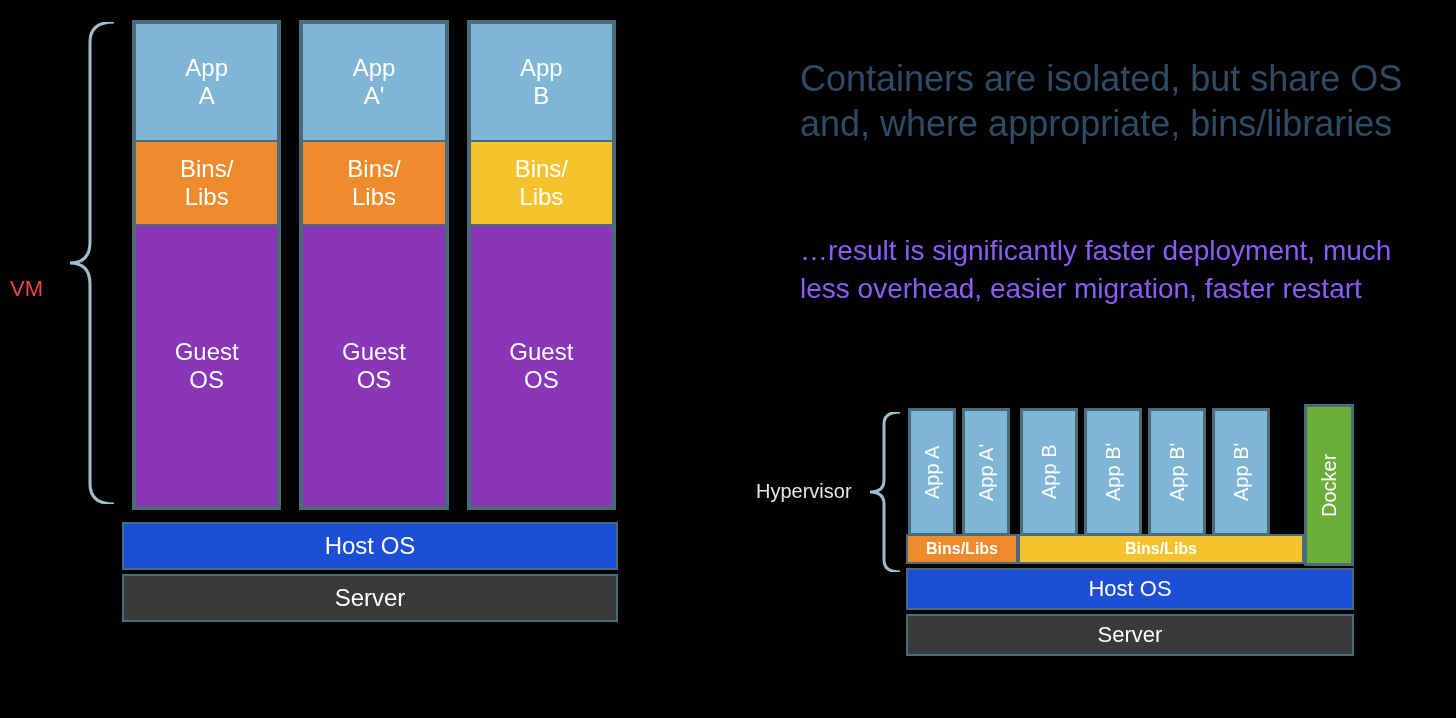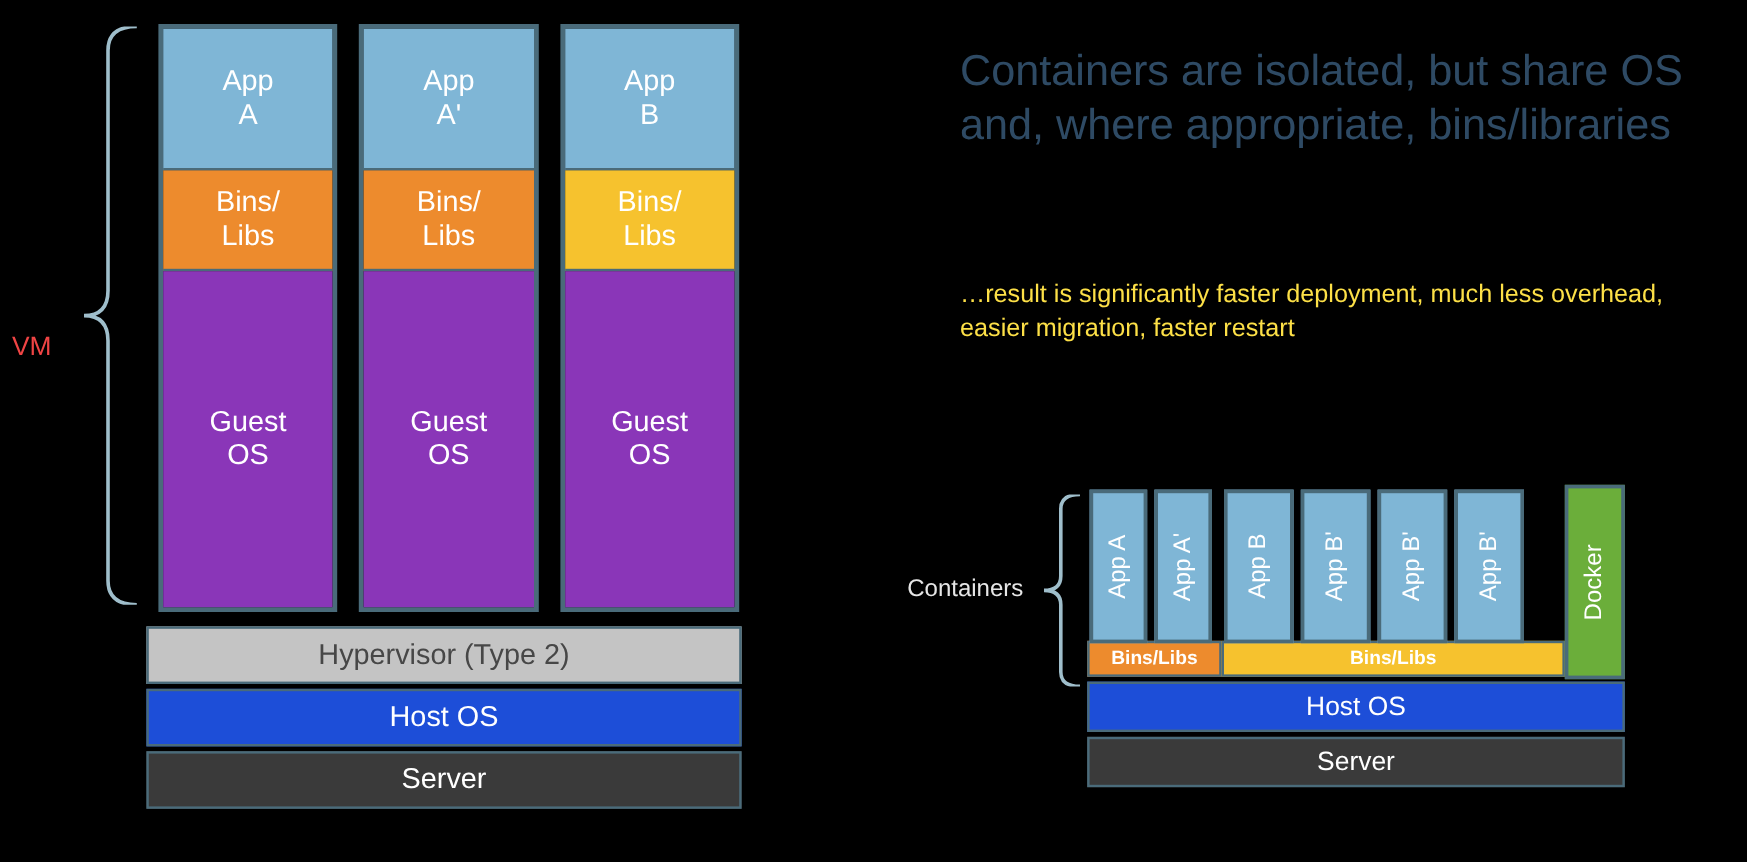--- a/index.html
+++ b/index.html
@@ -58,29 +58,29 @@
     border: 2px solid #4a6b7a;
     margin-top: 4px;
   }
   .hypervisor { background: #c4c4c4; color: #474747; }
   .hostos { background: #1d4ed8; color: #fff; }
   .server { background: #3a3a3a; color: #fff; }
 
   
   .headline {
     position: absolute;
-    left: 800px; top: 36px;
+    left: 800px; top: 56px;
     width: 610px;
     color: #2e4a64; font-size: 36px; line-height: 1.25;
   }
   .subtext {
     position: absolute;
     left: 800px; top: 232px;
     width: 620px;
-    color: #fde047; font-size: 21px; line-height: 1.35;
+    color: #8b5cf6; font-size: 28px; line-height: 1.35;
   }
 
   
   .ct-label {
     position: absolute;
     left: 756px; top: 480px;
     color: #e6e6e6; font-size: 20px;
   }
   .brace-right {
     position: absolute;
@@ -164,29 +164,28 @@
       <div class="cell guest-purple">Guest<br>OS</div>
     </div>
     <div class="vm-col">
       <div class="cell app-blue">App<br>B</div>
       <div class="cell bins-yellow">Bins/<br>Libs</div>
       <div class="cell guest-purple">Guest<br>OS</div>
     </div>
   </div>
 
   <div class="vm-base">
-    <div class="base-row hypervisor">Hypervisor (Type 2)</div>
     <div class="base-row hostos">Host OS</div>
     <div class="base-row server">Server</div>
   </div>
 
   <div class="headline">Containers are isolated, but share OS and, where appropriate, bins/libraries</div>
   <div class="subtext">…result is significantly faster deployment, much less overhead, easier migration, faster restart</div>
 
-  <div class="ct-label">Containers</div>
+  <div class="ct-label">Hypervisor</div>
   <svg class="brace-right" viewBox="0 0 32 160">
     <path d="M30 0 Q14 0 14 12 V68 Q14 80 0 80 Q14 80 14 92 V148 Q14 160 30 160" stroke="#9fbecb" stroke-width="3" fill="none"></path>
   </svg>
 
   <div class="ct-stack">
 
     <div class="ct-apps-row">
       <div class="ct-group group-a" style="width:112px">
         <div class="apps-holder">
           <div class="app-sm">App A</div>

